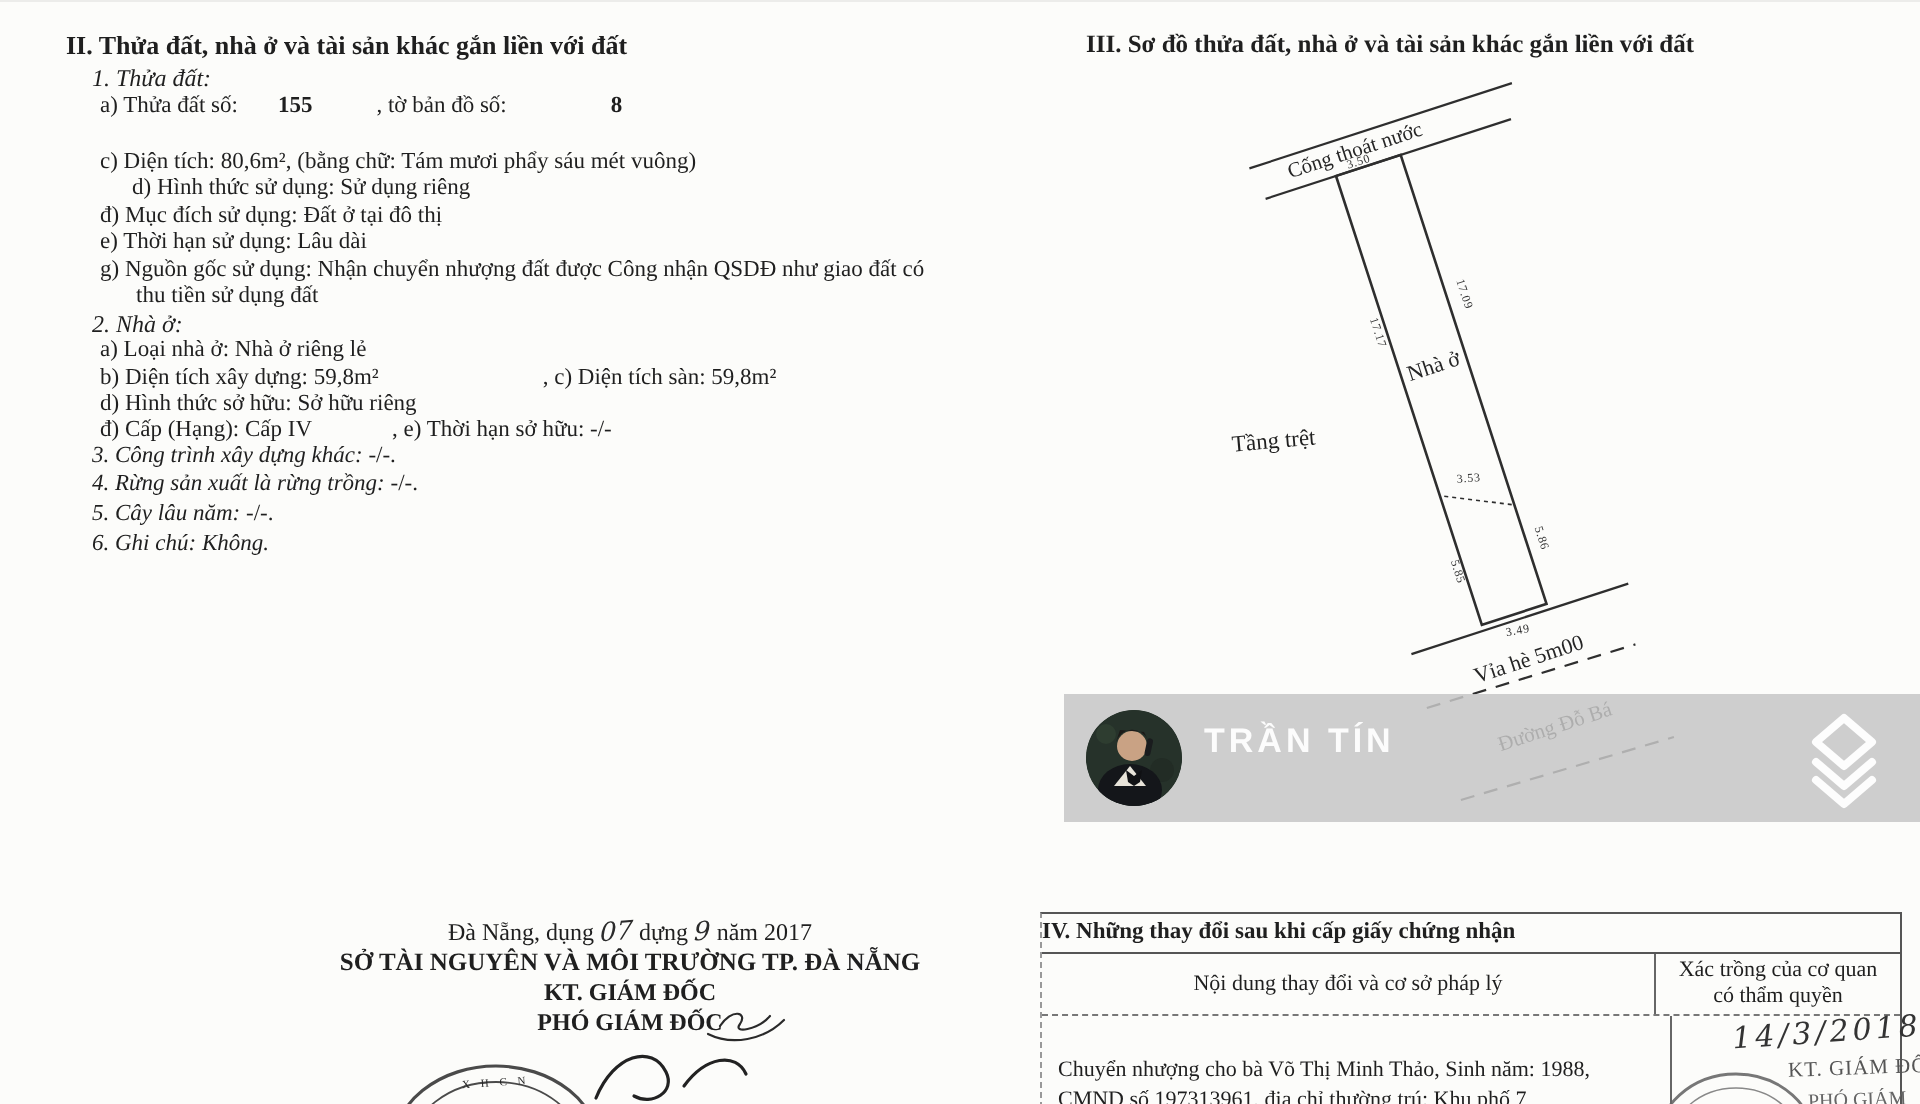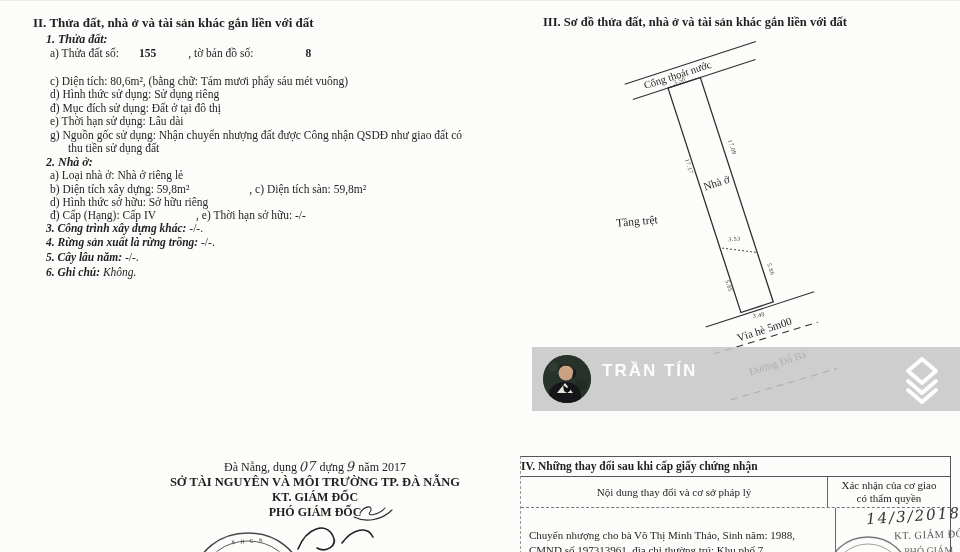--- a/index.html
+++ b/index.html
@@ -1,20 +1,20 @@
 <!DOCTYPE html>
 <html><head>
 <meta charset="utf-8">
 <style>
   html,body{margin:0;padding:0;background:#e9e9e9;}
   .page{position:relative;width:960px;height:552px;background:#fcfcfa;overflow:hidden;
         font-family:"Liberation Serif",serif;color:#1f1f1f;border-top:1px solid #ececea;}
   .abs{position:absolute;white-space:nowrap;font-size:11.5px;line-height:13px;}
   .bold{font-weight:bold;}
-  .bi{font-weight:bold;font-style:italic;}
+  .bi{font-weight:normal;font-style:italic;}
   .center{text-align:center;}
   .hw{font-family:"DejaVu Serif",serif;font-style:italic;color:#2b2b2b;display:inline-block;
       transform:rotate(-4deg) skewX(-6deg);font-size:13px;}
   svg{display:block;}
   .overlay{position:absolute;left:0;top:0;pointer-events:none;}
   .dgm-label{font-family:"Liberation Serif",serif;fill:#262626;}
   .dim{font-size:6px;letter-spacing:.4px;fill:#333;}
   
   .band{position:absolute;left:532px;top:346px;width:428px;height:64px;
         background:rgba(198,198,198,.85);}
@@ -48,30 +48,30 @@
 <div class="page">
 
   <div class="abs bold" style="left:33px;top:15px;font-size:13px">II. Thửa đất, nhà ở và tài sản khác gắn liền với đất</div>
 
   <div class="abs bi" style="left:46px;top:32px;font-size:12px">1. Thửa đất:</div>
 
   <div class="abs" style="left:50px;top:46px">
     <span>a) Thửa đất số:</span><span class="bold" style="margin-left:20px">155</span><span style="margin-left:32px">, tờ bản đồ số:</span><span class="bold" style="margin-left:52px">8</span>
   </div>
   <div class="abs" style="left:50px;top:73.5px">c) Diện tích:  80,6m², (bằng chữ: Tám mươi phẩy sáu mét vuông)</div>
-  <div class="abs" style="left:50px;top:87px">d) Hình thức sử dụng:  Sử dụng riêng</div>
+  <div class="abs" style="left:66px;top:87px">d) Hình thức sử dụng:  Sử dụng riêng</div>
   <div class="abs" style="left:50px;top:100.5px">đ) Mục đích sử dụng:  Đất ở tại đô thị</div>
   <div class="abs" style="left:50px;top:114px">e) Thời hạn sử dụng:  Lâu dài</div>
   <div class="abs" style="left:50px;top:127.5px">g) Nguồn gốc sử dụng:  Nhận chuyển nhượng đất được Công nhận QSDĐ như giao đất có</div>
   <div class="abs" style="left:68px;top:141px">thu tiền sử dụng đất</div>
 
   <div class="abs bi" style="left:46px;top:155px;font-size:12px">2. Nhà ở:</div>
   <div class="abs" style="left:50px;top:168px">a) Loại nhà ở:  Nhà ở riêng lẻ</div>
   <div class="abs" style="left:50px;top:181.5px">
-    <span>b) Diện tích xây dựng:  59,8m²</span><span style="margin-left:60px">, c) Diện tích sàn:  59,8m²</span>
+    <span>b) Diện tích xây dựng:  59,8m²</span><span style="margin-left:82px">, c) Diện tích sàn:  59,8m²</span>
   </div>
   <div class="abs" style="left:50px;top:195px">d) Hình thức sở hữu:  Sở hữu riêng</div>
   <div class="abs" style="left:50px;top:208px">
     <span>đ) Cấp (Hạng):  Cấp IV</span><span style="margin-left:40px">, e) Thời hạn sở hữu:  -/-</span>
   </div>
 
   <div class="abs" style="left:46px;top:221px">
     <span class="bi">3. Công trình xây dựng khác:</span><span> -/-.</span>
   </div>
   <div class="abs" style="left:46px;top:234.5px">
@@ -171,21 +171,21 @@
         <path d="M12 38 L26 50 L40 38"></path>
       </g>
     </svg>
   </div>
 
   <div class="tbl">
     <div class="tbl-title">IV. Những thay đổi sau khi cấp giấy chứng nhận</div>
     <div class="tbl-head">
       <div class="th1">Nội dung thay đổi và cơ sở pháp lý</div>
       <div class="th2">
-        <div>Xác nhận của cơ giao</div>
+        <div>Xác trồng của cơ quan</div>
         <div>có thẩm quyền</div>
       </div>
     </div>
     <div class="tbl-body">
       <div class="td1">
         <div>Chuyển nhượng cho bà Võ Thị Minh Thảo, Sinh năm: 1988,</div>
         <div>CMND số 197313961, địa chỉ thường trú: Khu phố 7</div>
       </div>
       <div class="td2">
         <div class="hw-date">14/3/2018</div>

